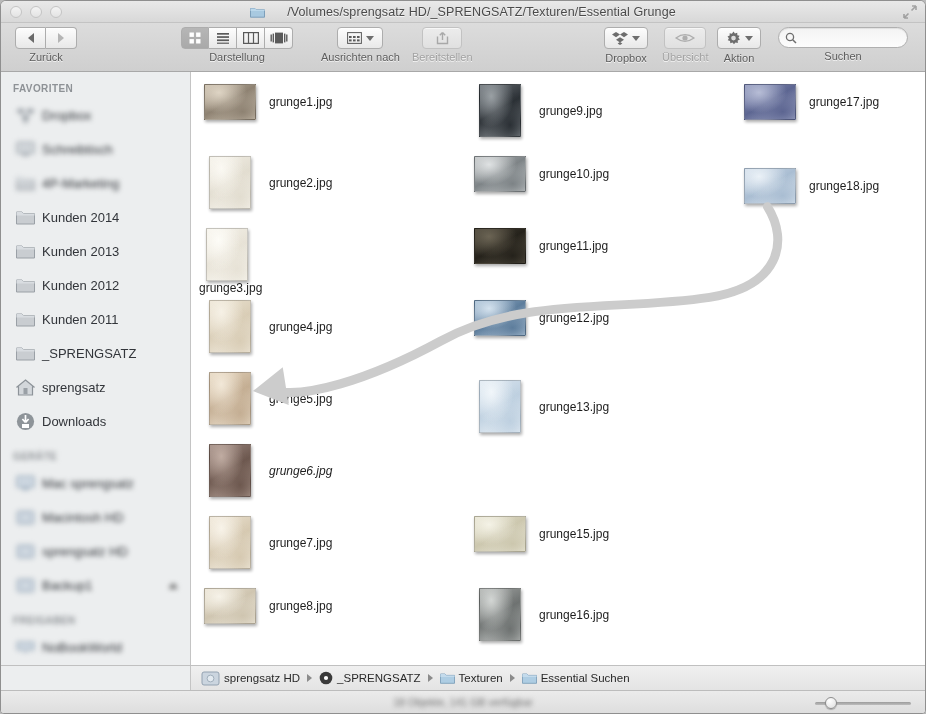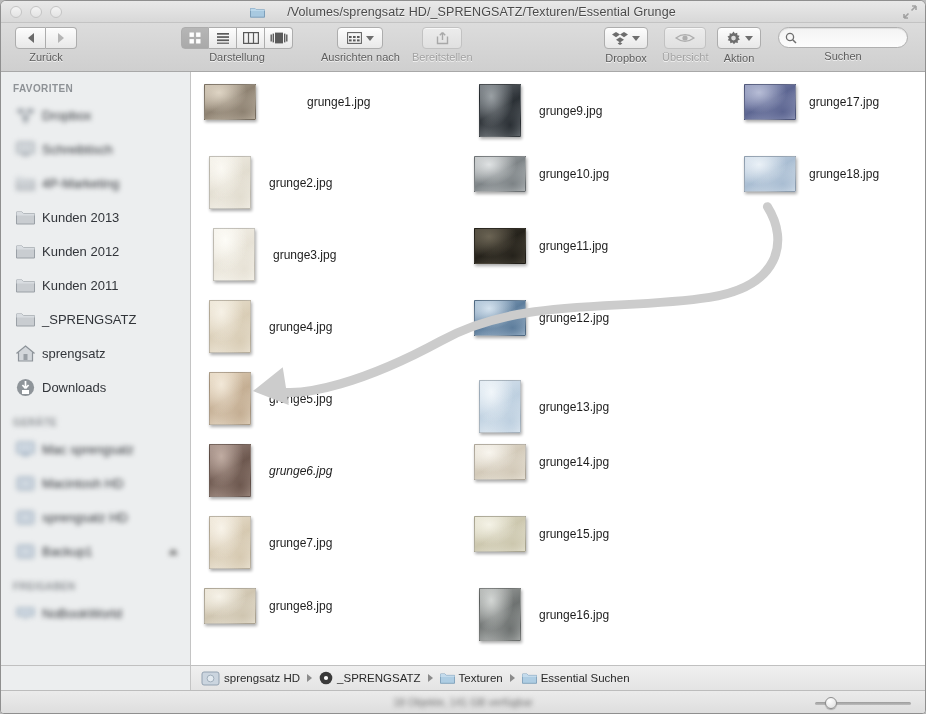--- a/index.html
+++ b/index.html
@@ -350,20 +350,29 @@
           </span>
           <span>4P-Marketing</span>
         </div>
         <div class="sb-item">
           <span class="sb-icon">
             <svg xmlns="http://www.w3.org/2000/svg" width="19" height="15" viewBox="0 0 19 15">
               <path d="M0.5 2 L6 2 L7.6 3.7 L18.5 3.7 L18.5 14 L0.5 14 Z" fill="#c9cdd1" stroke="#9aa0a6" stroke-width="1"></path>
               <path d="M0.5 2 L6 2 L7.6 3.7 L18.5 3.7 L18.5 5.6 L0.5 5.6 Z" fill="#d9dde1"></path>
             </svg>
           </span>
+          <span>Kunden 2014</span>
+        </div>
+        <div class="sb-item">
+          <span class="sb-icon">
+            <svg xmlns="http://www.w3.org/2000/svg" width="19" height="15" viewBox="0 0 19 15">
+              <path d="M0.5 2 L6 2 L7.6 3.7 L18.5 3.7 L18.5 14 L0.5 14 Z" fill="#c9cdd1" stroke="#9aa0a6" stroke-width="1"></path>
+              <path d="M0.5 2 L6 2 L7.6 3.7 L18.5 3.7 L18.5 5.6 L0.5 5.6 Z" fill="#d9dde1"></path>
+            </svg>
+          </span>
           <span>Kunden 2013</span>
         </div>
         <div class="sb-item">
           <span class="sb-icon">
             <svg xmlns="http://www.w3.org/2000/svg" width="19" height="15" viewBox="0 0 19 15">
               <path d="M0.5 2 L6 2 L7.6 3.7 L18.5 3.7 L18.5 14 L0.5 14 Z" fill="#c9cdd1" stroke="#9aa0a6" stroke-width="1"></path>
               <path d="M0.5 2 L6 2 L7.6 3.7 L18.5 3.7 L18.5 5.6 L0.5 5.6 Z" fill="#d9dde1"></path>
             </svg>
           </span>
           <span>Kunden 2012</span>
@@ -449,41 +458,41 @@
             <svg xmlns="http://www.w3.org/2000/svg" width="19" height="17" viewBox="0 0 19 17">
               <path d="M1 3 L18 3 L18 11 L11 11 L9.5 14 L8 11 L1 11 Z" fill="#ccd6e0" stroke="#8fa0b0" stroke-width="1"></path>
             </svg>
           </span>
           <span>NoBookWorld</span>
         </div>
         <div class="sb-item blur"></div>
       </div>
     <div class="content">
       <div class="grid" id="grid">
-          <div class="file-item" style="left: 8px; top: 12px; gap: 38px;">
+          <div class="file-item" style="left: 8px; top: 12px;">
             <div class="thumb-box">
               <div class="thumb" style="width:52px;height:36px;
         background:
           radial-gradient(ellipse at 28% 22%, #ded4c4 0%, transparent 55%),
           radial-gradient(ellipse at 75% 78%, #8e8272 0%, transparent 60%),
           linear-gradient(150deg, #c7bcab 0%, #8e8272 48%, #ded4c4 100%);"></div>
             </div>
             <div class="fname">grunge1.jpg</div>
           </div>
           <div class="file-item" style="left: 8px; top: 84px;">
             <div class="thumb-box">
               <div class="thumb" style="width:42px;height:53px;
         background:
           radial-gradient(ellipse at 28% 22%, #fbf9f3 0%, transparent 55%),
           radial-gradient(ellipse at 75% 78%, #e2ddd0 0%, transparent 60%),
           linear-gradient(150deg, #f2efe6 0%, #e2ddd0 48%, #fbf9f3 100%);"></div>
             </div>
             <div class="fname">grunge2.jpg</div>
           </div>
-          <div class="file-item" style="left: 12px; top: 156px;">
+          <div class="file-item" style="left: 0; top: 156px; flex-direction: column;">
             <div class="thumb-box">
               <div class="thumb" style="width:42px;height:53px;
         background:
           radial-gradient(ellipse at 28% 22%, #fdfcf7 0%, transparent 55%),
           radial-gradient(ellipse at 75% 78%, #e7e2d6 0%, transparent 60%),
           linear-gradient(150deg, #f4f1e9 0%, #e7e2d6 48%, #fdfcf7 100%);"></div>
             </div>
             <div class="fname">grunge3.jpg</div>
           </div>
           <div class="file-item" style="left: 8px; top: 228px;">
@@ -579,30 +588,20 @@
           <div class="file-item" style="left: 278px; top: 308px;">
             <div class="thumb-box">
               <div class="thumb" style="width:42px;height:53px;
         background:
           radial-gradient(ellipse at 28% 22%, #f1f6fa 0%, transparent 55%),
           radial-gradient(ellipse at 75% 78%, #bed0e0 0%, transparent 60%),
           linear-gradient(150deg, #dde7f0 0%, #bed0e0 48%, #f1f6fa 100%);"></div>
             </div>
             <div class="fname">grunge13.jpg</div>
           </div>
-          <div class="file-item" style="left: 278px; top: 372px;">
-            <div class="thumb-box">
-              <div class="thumb" style="width:52px;height:36px;
-        background:
-          radial-gradient(ellipse at 28% 22%, #f8f5ee 0%, transparent 55%),
-          radial-gradient(ellipse at 75% 78%, #d2c9b8 0%, transparent 60%),
-          linear-gradient(150deg, #eae5da 0%, #d2c9b8 48%, #f8f5ee 100%);"></div>
-            </div>
-            <div class="fname">grunge14.jpg</div>
-          </div>
           <div class="file-item" style="left: 278px; top: 444px; align-items: center;">
             <div class="thumb-box">
               <div class="thumb" style="width:52px;height:36px;
         background:
           radial-gradient(ellipse at 28% 22%, #f4f2e6 0%, transparent 55%),
           radial-gradient(ellipse at 75% 78%, #ccc7ae 0%, transparent 60%),
           linear-gradient(150deg, #e5e2cf 0%, #ccc7ae 48%, #f4f2e6 100%);"></div>
             </div>
             <div class="fname">grunge15.jpg</div>
           </div>
@@ -619,21 +618,21 @@
           <div class="file-item" style="left: 548px; top: 12px;">
             <div class="thumb-box">
               <div class="thumb" style="width:52px;height:36px;
         background:
           radial-gradient(ellipse at 28% 22%, #b7bdd6 0%, transparent 55%),
           radial-gradient(ellipse at 75% 78%, #5c6591 0%, transparent 60%),
           linear-gradient(150deg, #8b93b8 0%, #5c6591 48%, #b7bdd6 100%);"></div>
             </div>
             <div class="fname">grunge17.jpg</div>
           </div>
-          <div class="file-item" style="left: 548px; top: 84px;">
+          <div class="file-item" style="left: 548px; top: 96px;">
             <div class="thumb-box">
               <div class="thumb" style="width:52px;height:36px;
         background:
           radial-gradient(ellipse at 28% 22%, #eaf1f7 0%, transparent 55%),
           radial-gradient(ellipse at 75% 78%, #a9bdd2 0%, transparent 60%),
           linear-gradient(150deg, #cfdbe8 0%, #a9bdd2 48%, #eaf1f7 100%);"></div>
             </div>
             <div class="fname">grunge18.jpg</div>
           </div>
         </div>

